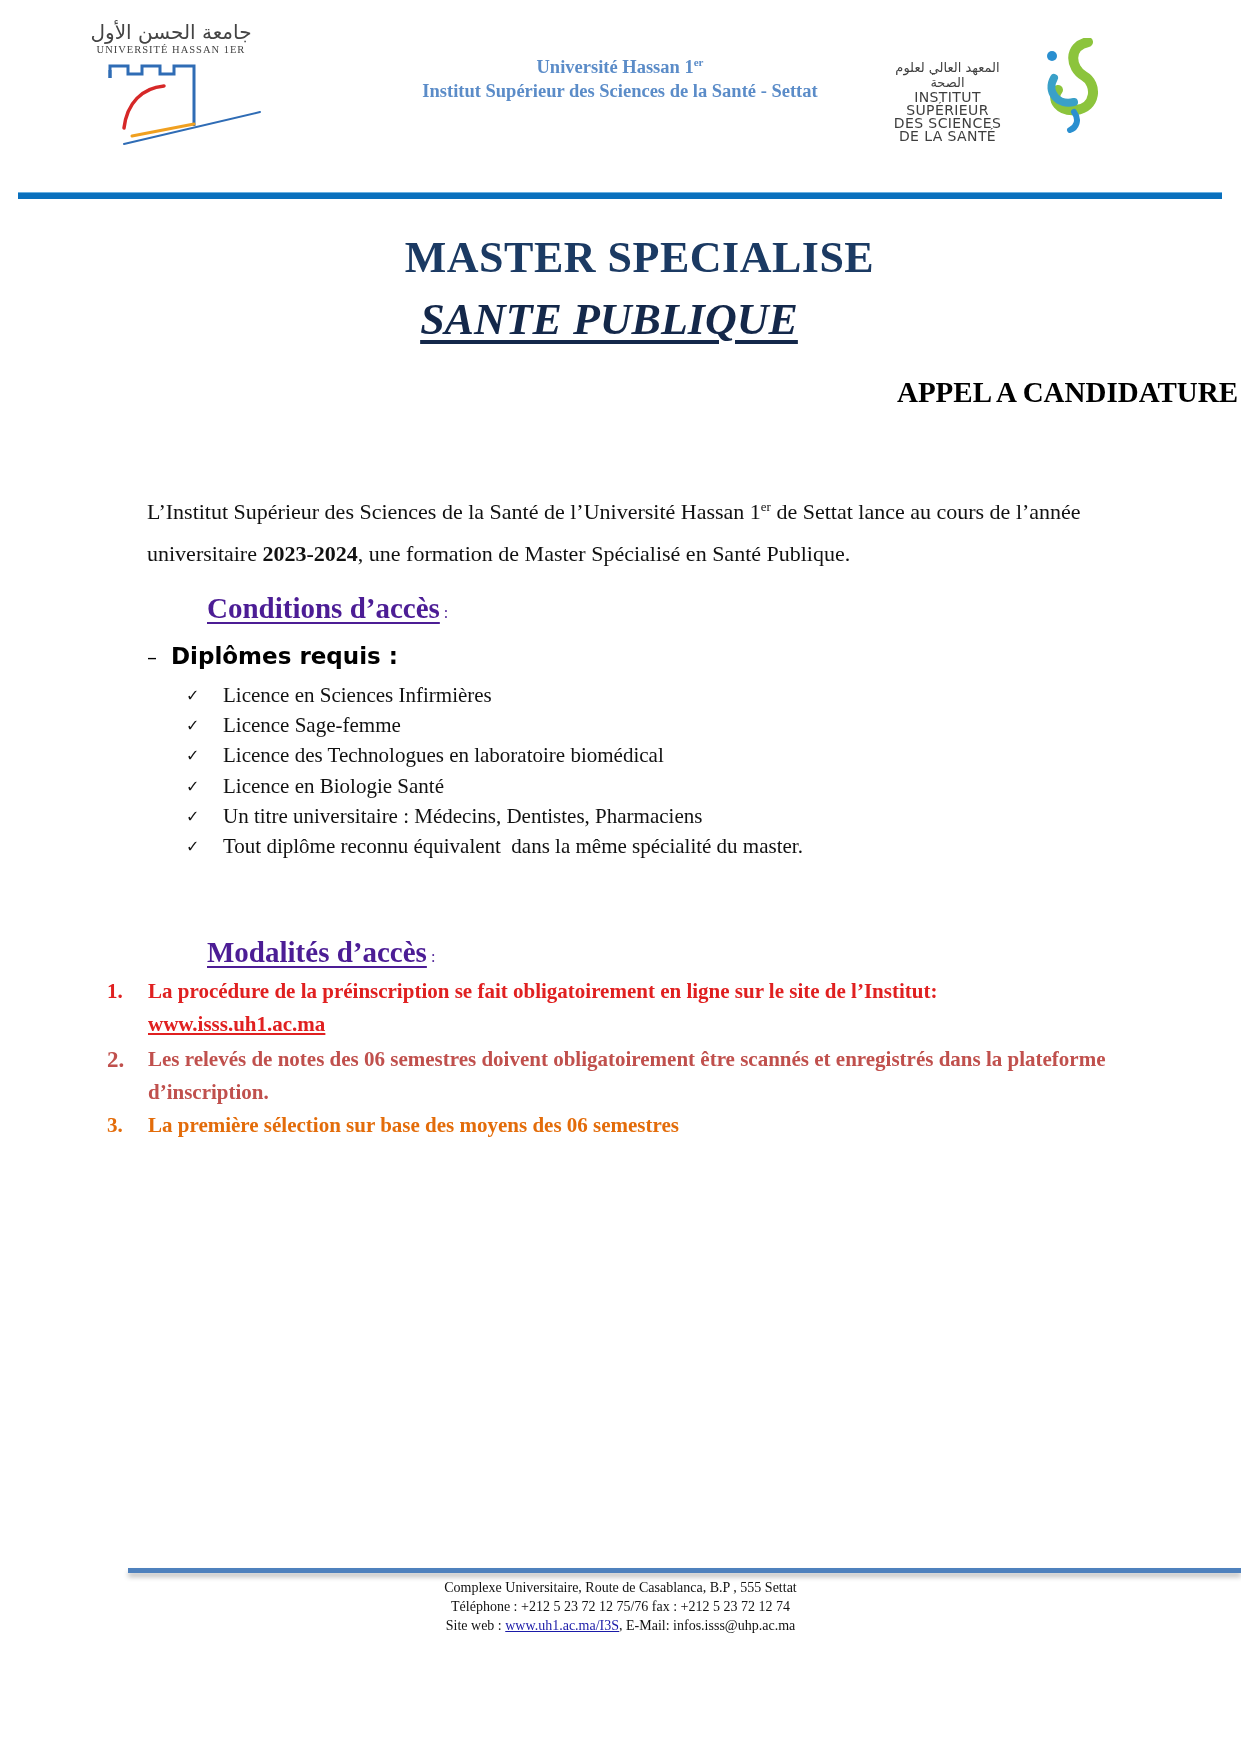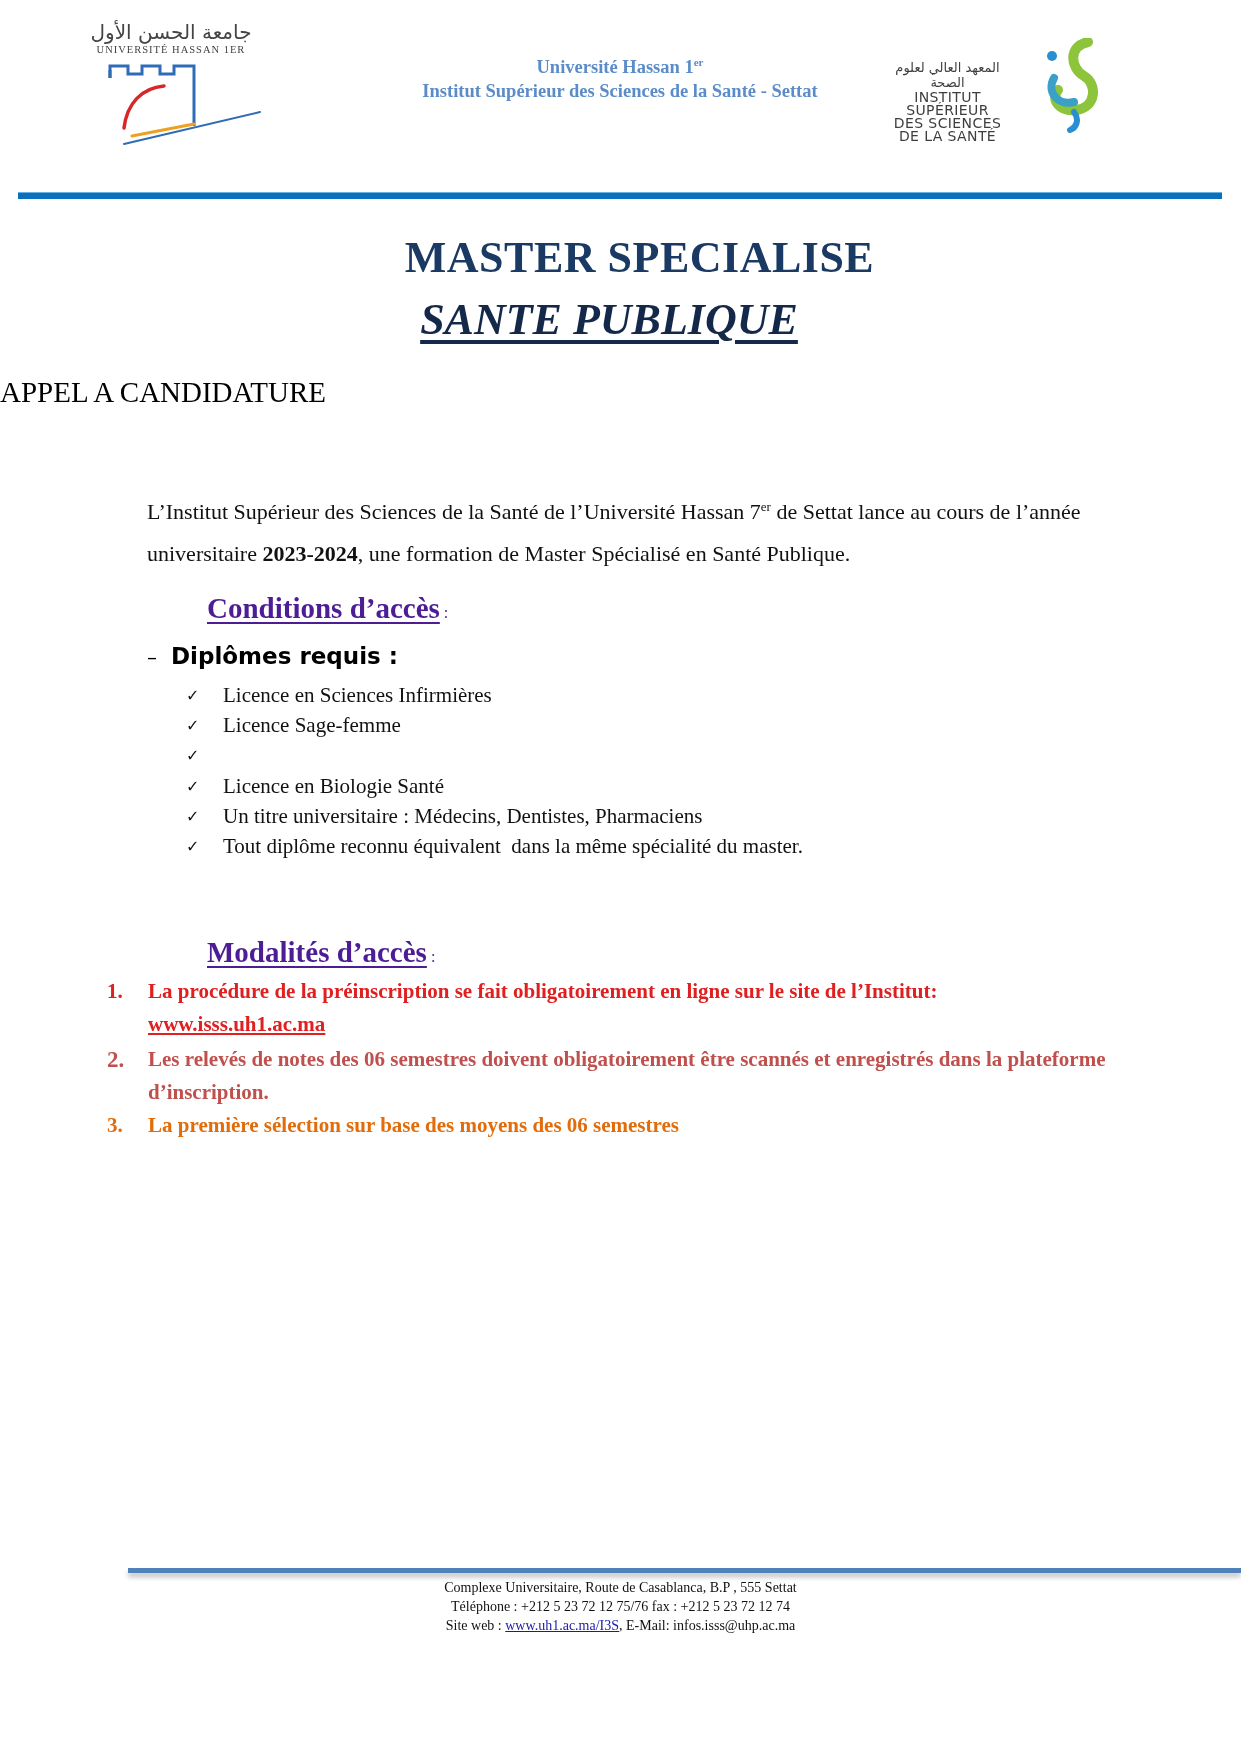--- a/index.html
+++ b/index.html
@@ -20,21 +20,21 @@
   .isss-text .ar { font-size:13px; margin-bottom:1px; }
   .isss-text .l1, .isss-text .l2 { font-size:14px; letter-spacing:0.4px; line-height:13px; }
   .isss-mark { right:20px; top:2px; }
 
   .hdr-rule { left:18px; top:192px; width:1204px; height:6px; background:#0a70bd; border-top:1px solid #6ab0e0; }
 
   
   .title1 { left:0; top:232px; width:1241px; text-align:center; font-weight:bold; font-size:44px; color:#1b3a63; letter-spacing:0.5px;padding-left:19px; }
   .title2 { left:0; top:294px; width:1218px; text-align:center; font-weight:bold; font-style:italic; font-size:44px; color:#14284a; }
   .title2 span { text-decoration:underline; text-decoration-thickness:4px; text-underline-offset:6px; }
-  .title3 { left:0; top:376px; width:1238px; text-align:left; font-weight:normal; font-size:29px; color:#000; }
+  .title3 { left:0; top:376px; width:1238px; text-align:right; font-weight:bold; font-size:29px; color:#000; }
 
   
   .intro { left:147px; top:486px; width:960px; font-size:22px; line-height:42px; color:#111; }
   .intro sup { font-size:13px; }
 
   
   .sec-heading { font-weight:bold; font-size:29px; color:#4c1d95; }
   .sec-heading .u { text-decoration:underline; text-decoration-thickness:2px; text-underline-offset:4px; }
   .sec-heading .colon { font-weight:normal; font-size:16px; margin-left:4px; }
 
@@ -96,40 +96,41 @@
   </svg>
 </div>
 
 <div class="abs hdr-rule"></div>
 
 <div class="abs title1">MASTER SPECIALISE</div>
 <div class="abs title2"><span>SANTE PUBLIQUE</span></div>
 <div class="abs title3">APPEL A CANDIDATURE</div>
 
 <div class="abs intro">
-  <span>L’Institut Supérieur des Sciences de la Santé de l’Université Hassan 7</span><sup>er</sup><span> de Settat lance au cours de l’année universitaire </span><b>2023-2024</b><span>, une formation de Master Spécialisé en Santé Publique.</span>
+  <span>L’Institut Supérieur des Sciences de la Santé de l’Université Hassan 1</span><sup>er</sup><span> de Settat lance au cours de l’année universitaire </span><b>2023-2024</b><span>, une formation de Master Spécialisé en Santé Publique.</span>
 </div>
 
 <div class="abs sec-heading cond">
   <span class="u">Conditions d’accès</span><span class="colon">:</span>
 </div>
 <div class="abs dip">
   <span class="dash">–</span><span>Diplômes requis :</span>
 </div>
 <ul class="abs checklist">
   <li>
       <span class="chk">✓</span>
       <span>Licence en Sciences Infirmières</span>
     </li>
   <li>
       <span class="chk">✓</span>
       <span>Licence Sage-femme</span>
     </li>
   <li>
       <span class="chk">✓</span>
+      <span>Licence des Technologues en laboratoire biomédical</span>
     </li>
   <li>
       <span class="chk">✓</span>
       <span>Licence en Biologie Santé</span>
     </li>
   <li>
       <span class="chk">✓</span>
       <span>Un titre universitaire : Médecins, Dentistes, Pharmaciens</span>
     </li>
   <li>

